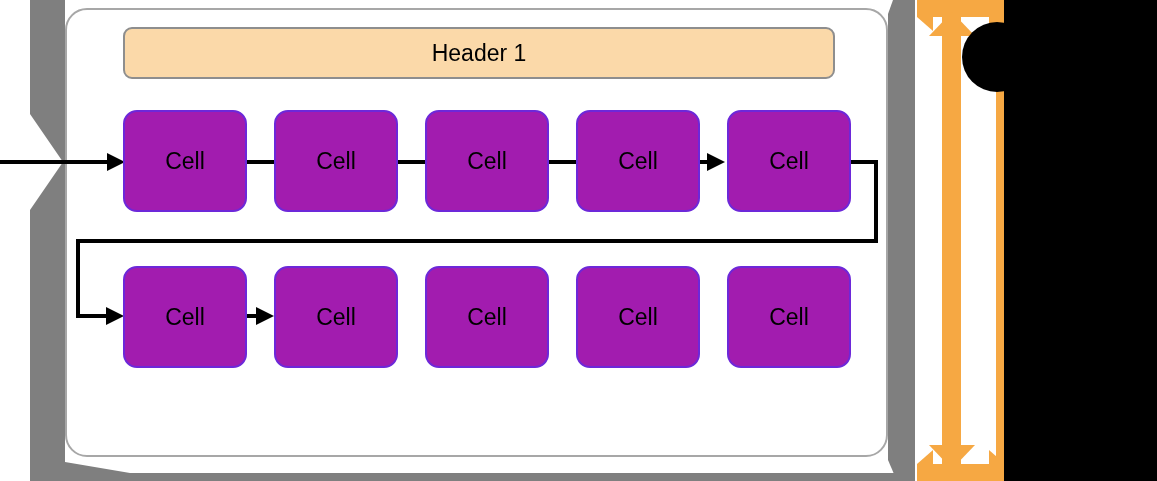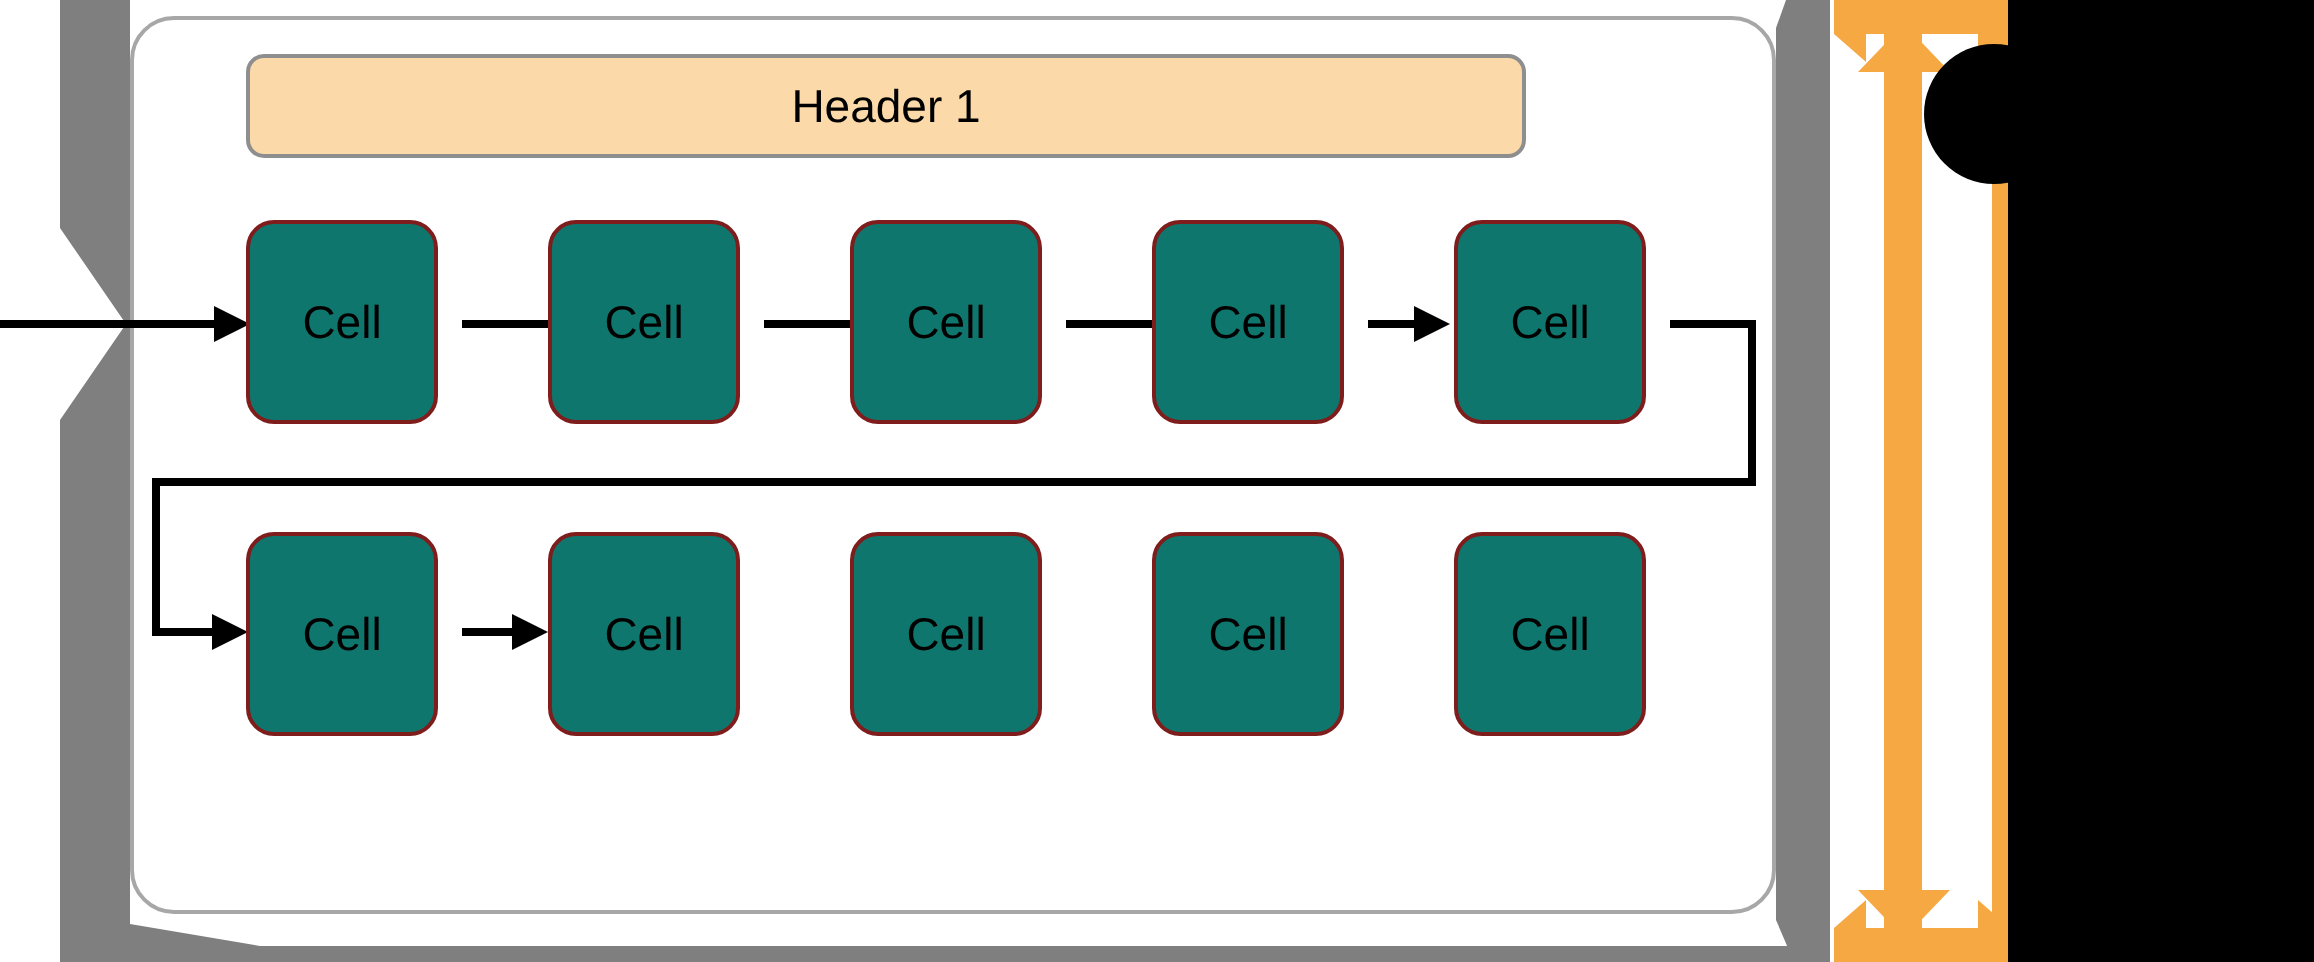--- a/index.html
+++ b/index.html
@@ -17,34 +17,34 @@
     border:2px solid #a7a7a7;
     border-radius:22px;
     box-sizing:border-box;
     z-index:1;
   }
   .bg-svg{
     left:0;top:0;width:1157px;height:481px;
     z-index:2;
   }
   .band{
-    left:123px;width:640px;height:52px;
+    left:123px;width:712px;height:52px;
     border:2px solid #8e8e8e;
     border-radius:9px;
     box-sizing:border-box;
     display:flex;align-items:center;justify-content:center;
     font-size:23px;color:#000;
     z-index:3;
   }
   .band.header{top:27px;background:#fbd9a9;}
   .band.footer{top:398px;background:#cbe4c2;}
   .cell{
-    width:96px;height:102px;
-    background:#0f766e;
-    border:2px solid #7f1d1d;
+    width:124px;height:102px;
+    background:#a21caf;
+    border:2px solid #6d28d9;
     border-radius:14px;
     box-sizing:border-box;
     display:flex;align-items:center;justify-content:center;
     font-size:23px;color:#000;
     z-index:3;
   }
   .row1{top:110px;}
   .row2{top:266px;}
   .c1{left:123px;} .c2{left:274px;} .c3{left:425px;} .c4{left:576px;} .c5{left:727px;}
 </style>

